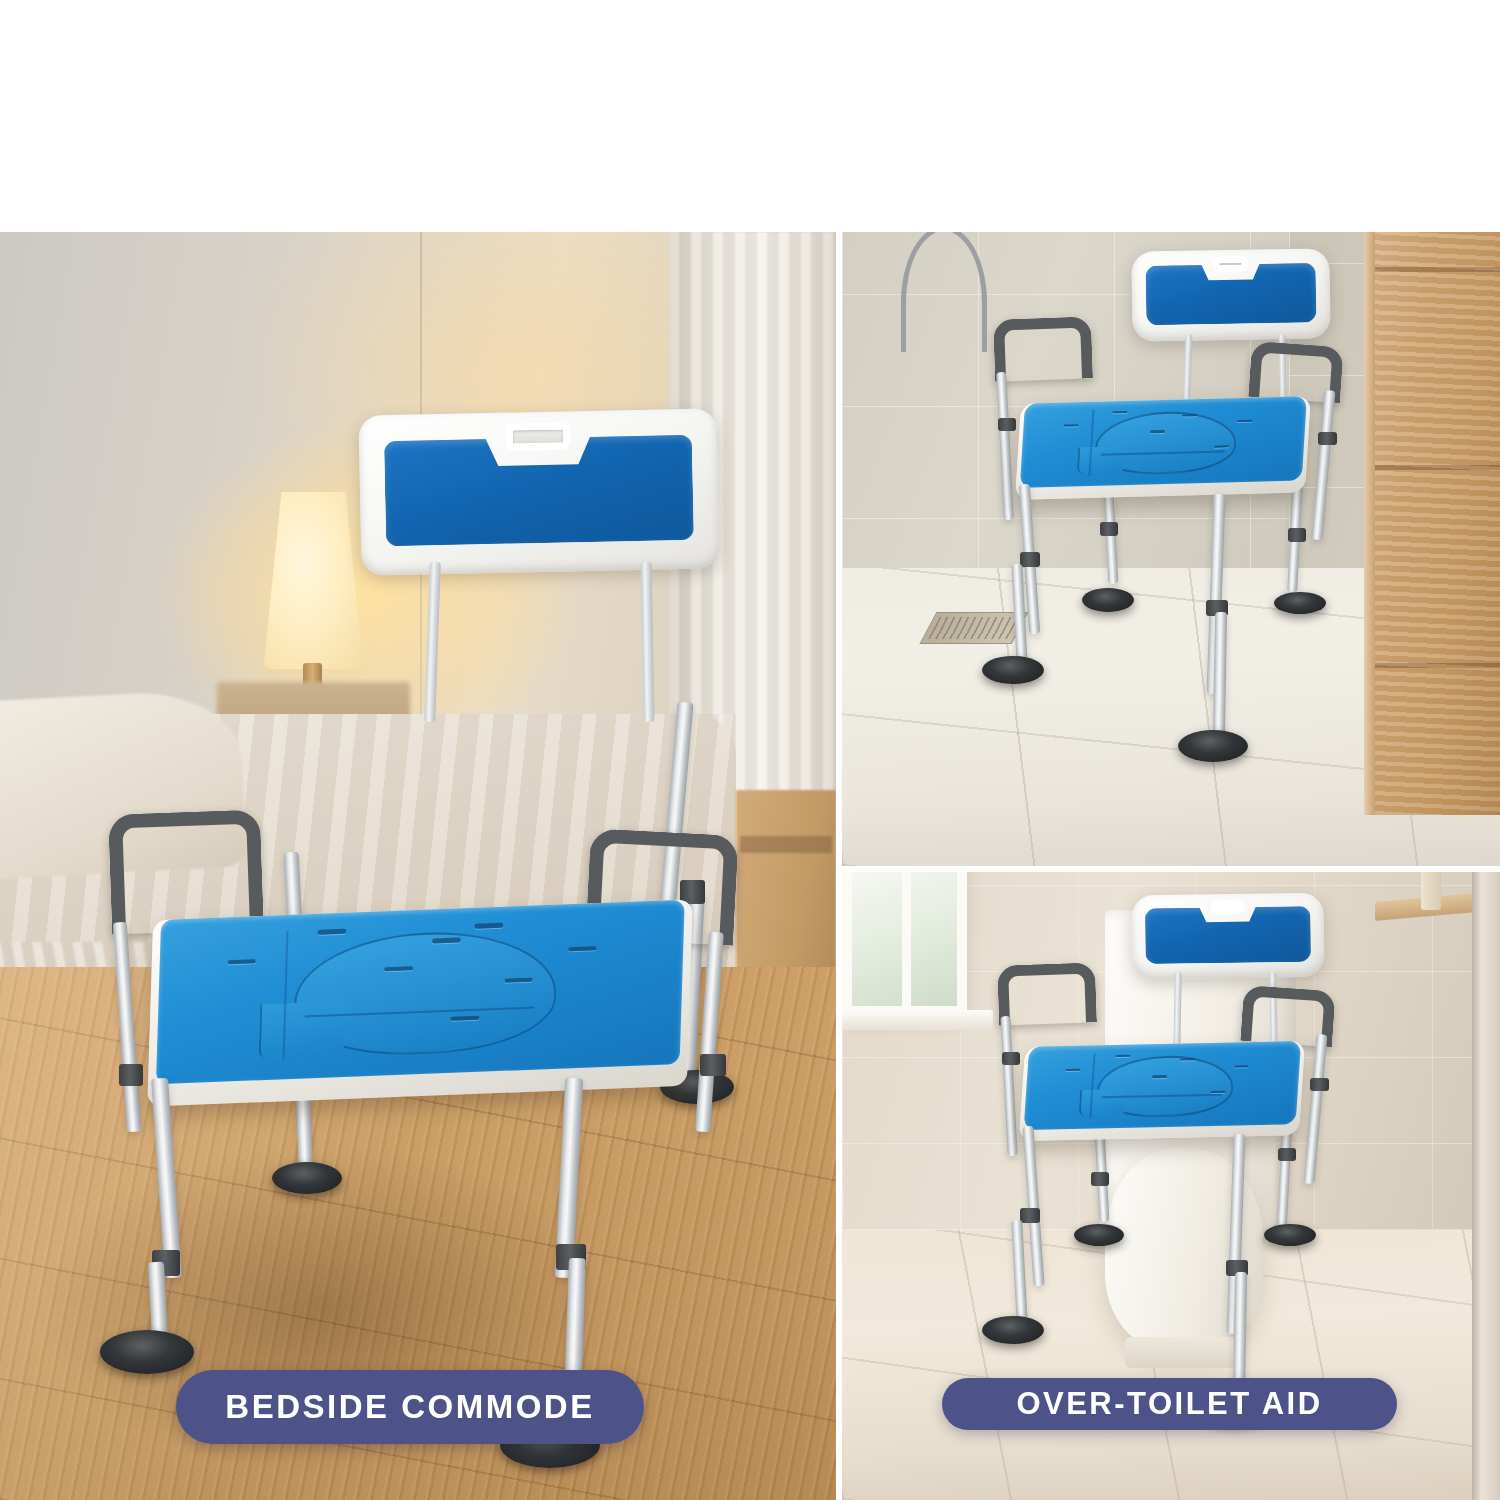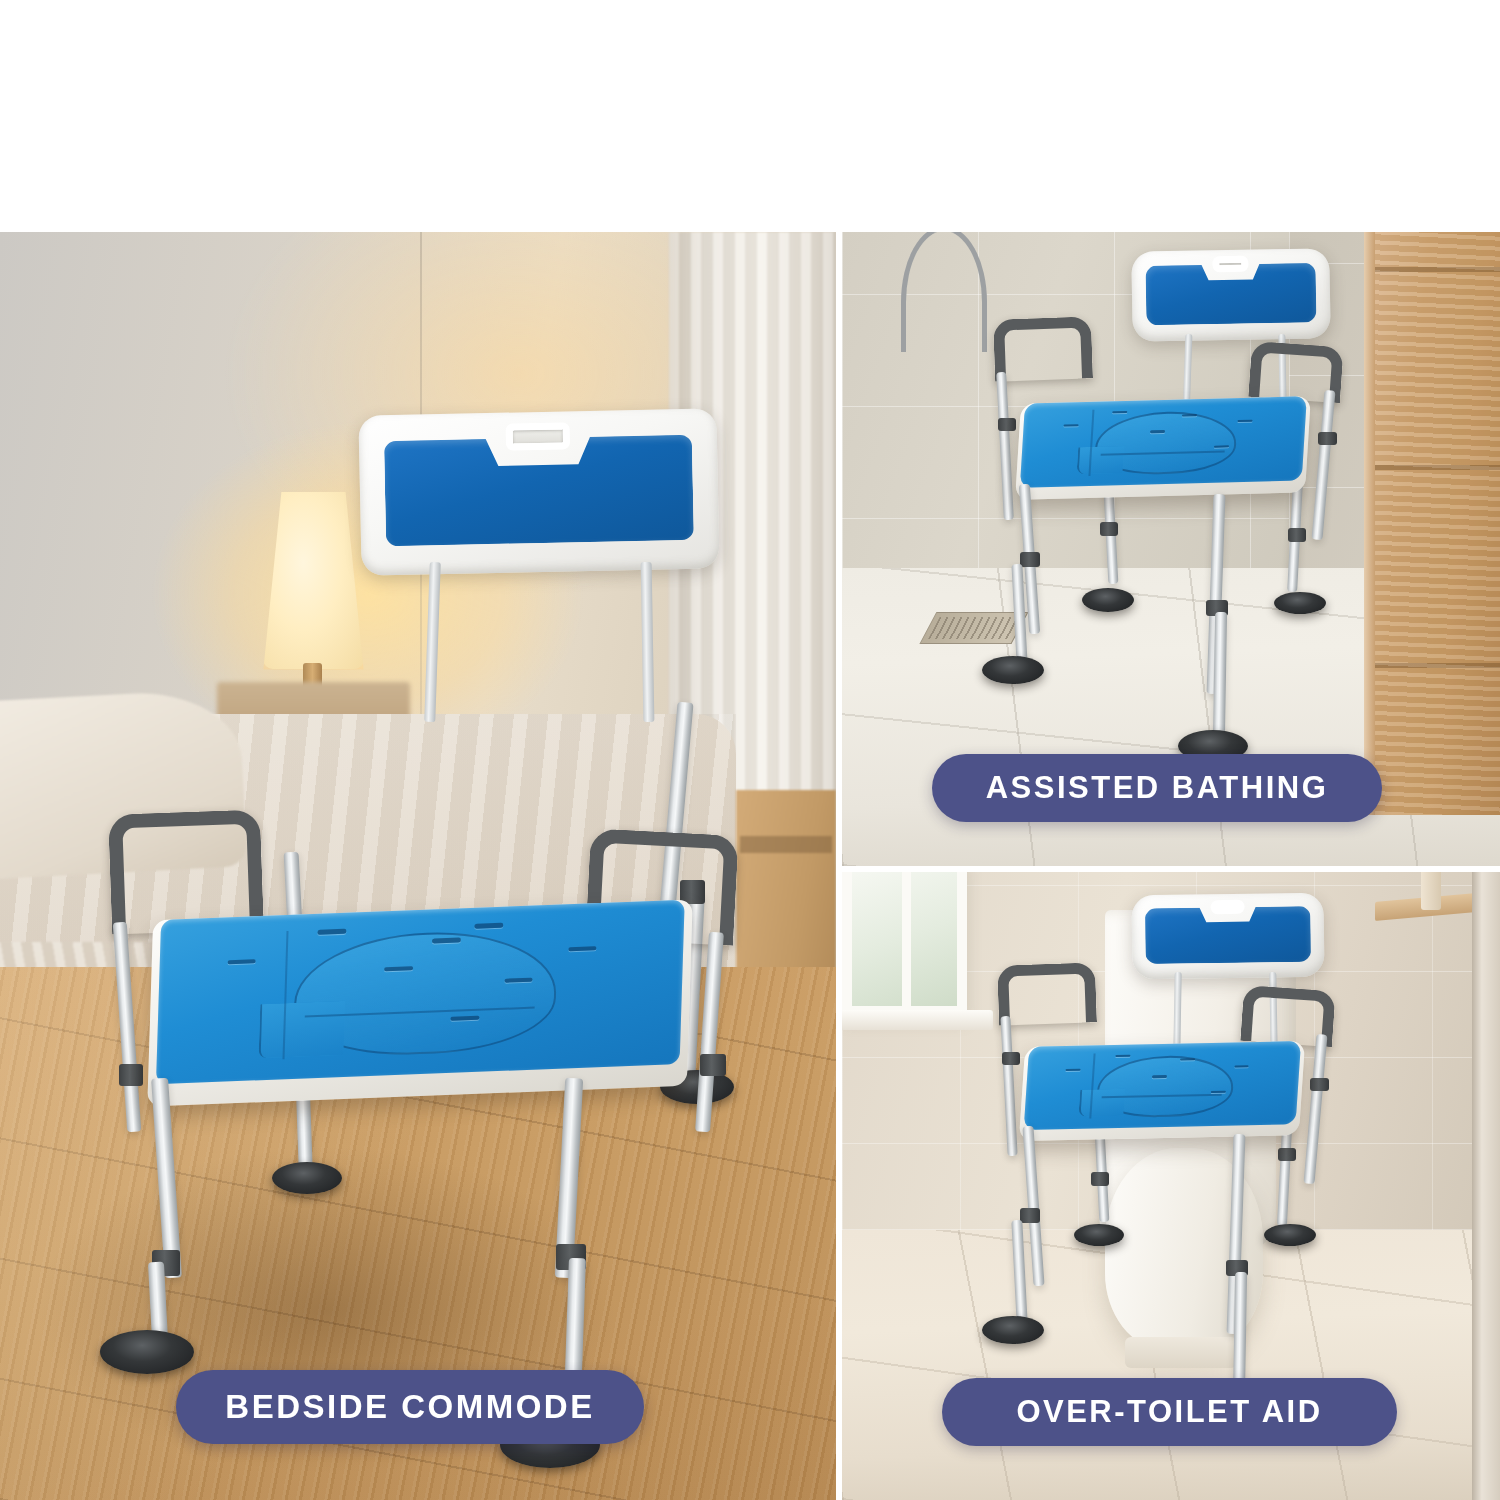--- a/index.html
+++ b/index.html
@@ -341,21 +341,21 @@
 
   
   .badge {
     position:absolute; background:#4d5289; color:#fff;
     border-radius:999px; display:flex; align-items:center; justify-content:center;
     font-weight:bold; letter-spacing:2.5px; white-space:nowrap;
     box-shadow:0 4px 14px rgba(30,26,60,.28);
   }
   .badge-main { left:176px; top:1138px; width:468px; height:74px; font-size:33px; }
   .badge-top  { left:90px;  top:522px;  width:450px; height:68px; font-size:31px; }
-  .badge-bot  { left:100px; top:506px;  width:455px; height:68px; font-size:31px; }
+  .badge-bot  { left:100px; top:506px;  width:455px; height:52px; font-size:31px; }
 </style>
 </head>
 <body>
 
 <div class="canvas">
 
 
   <div class="panels">
 
     <div class="panel panel-main">
@@ -496,23 +496,20 @@
         <div class="collar" style="left:178px; top:320px; width:20px; height:15px;"></div>
         <div class="leg" style="left:172px; top:332px; width:11px; height:100px; transform:rotate(-3deg);"></div>
         <div class="foot" style="left:140px; top:424px; width:62px; height:28px;"></div>
 
         <div class="leg" style="left:368px; top:262px; width:12px; height:200px; transform:rotate(2deg);"></div>
         <div class="collar" style="left:364px; top:368px; width:22px; height:16px;"></div>
         <div class="leg" style="left:372px; top:380px; width:12px; height:128px; transform:rotate(1deg);"></div>
         <div class="foot" style="left:336px; top:498px; width:70px; height:32px;"></div>
       </div>
 
-      <div class="badge badge-top">
-        <span>ASSISTED BATHING</span>
-      </div>
     </div>
 
     <div class="panel panel-bot">
       <div class="toilet-room">
         <div class="tr-wall"></div>
         <div class="tr-wall-tiles"></div>
         <div class="tr-window"></div>
         <div class="tr-sill"></div>
         <div class="tr-shelf"></div>
         <div class="tr-post"></div>

